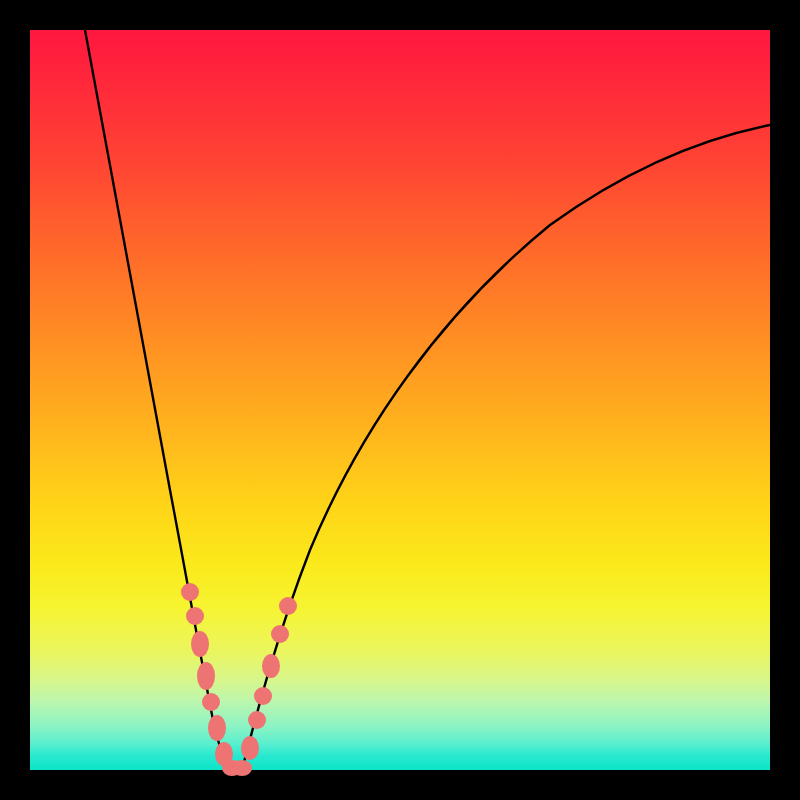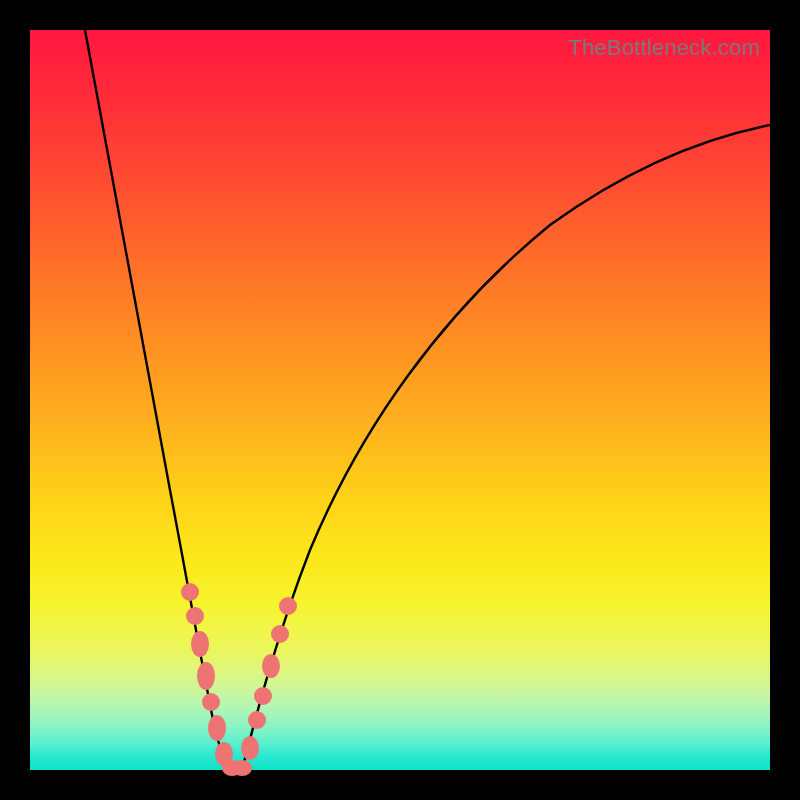--- a/index.html
+++ b/index.html
@@ -74,21 +74,20 @@
     fill: #ee7373;
     stroke: none;
   }
 </style>
 </head>
 <body>
 
 <div class="frame">
   <div class="plot">
 
-    <div class="watermark">TheBottleneck.com</div>
 
     <svg class="curves" viewBox="0 0 740 740" preserveAspectRatio="none">
 
       <path class="curve" d="M 55 0
                C 80 140, 110 300, 140 460
                C 158 555, 172 635, 185 700
                C 192 725, 198 740, 205 740"></path>
 
       <path class="curve" d="M 212 740
                C 225 690, 245 610, 280 520

